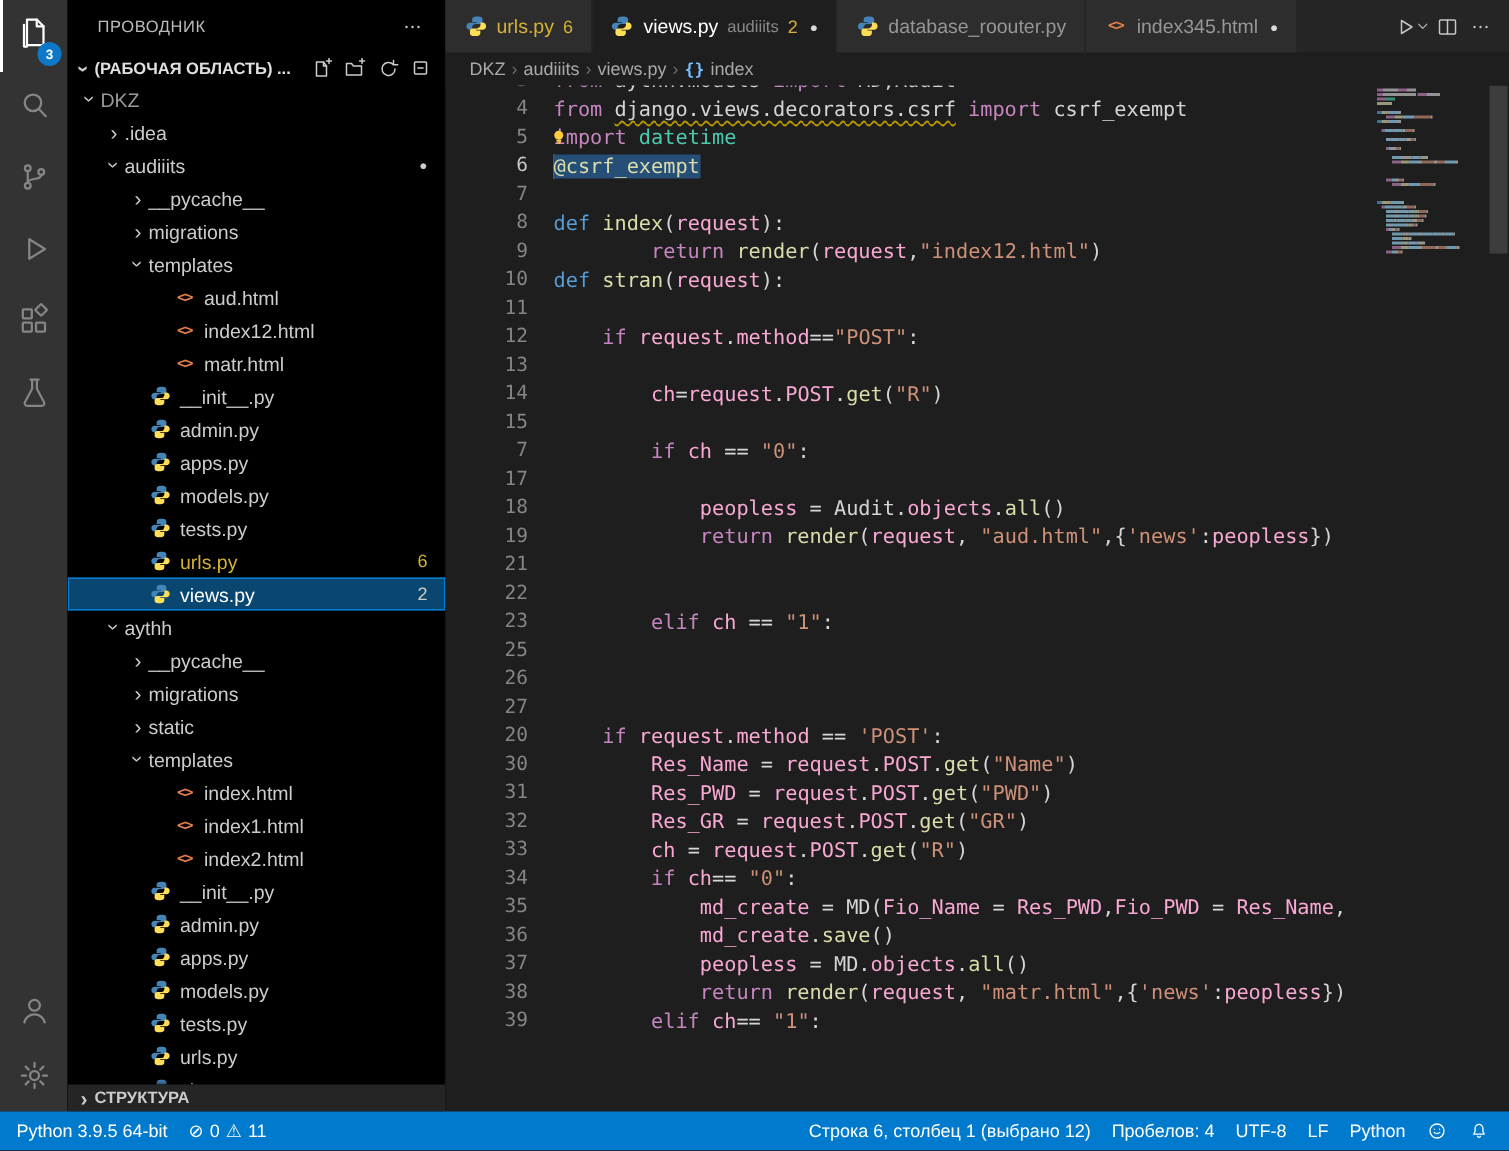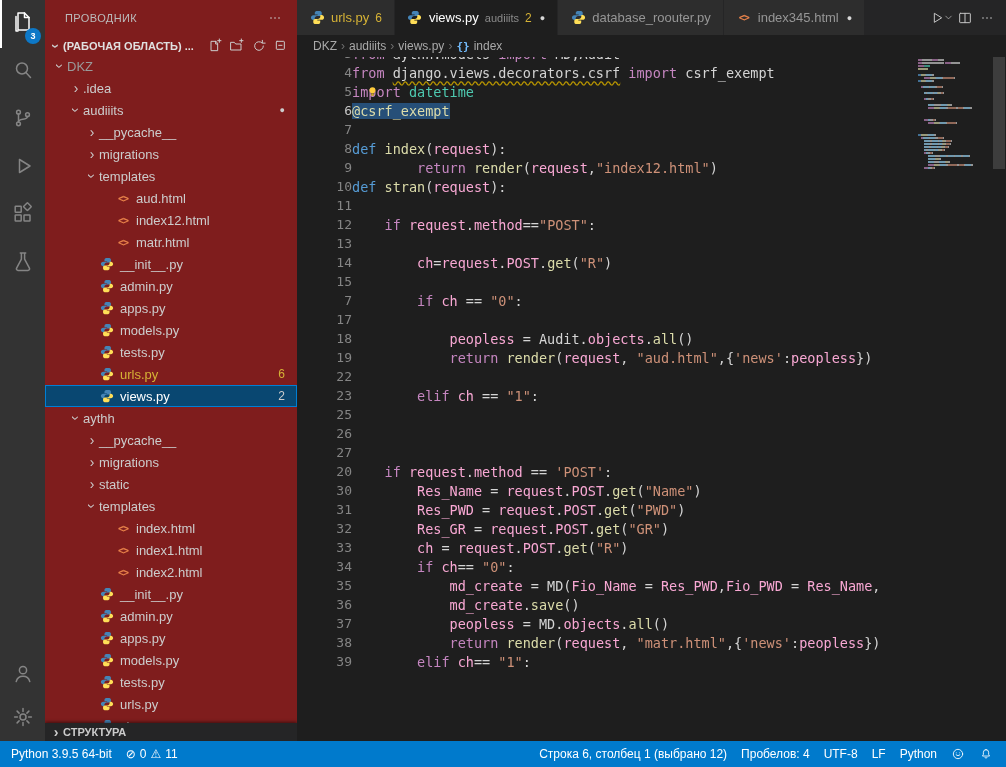--- a/index.html
+++ b/index.html
@@ -12,21 +12,21 @@
   
   .activitybar { position:absolute; left:0; top:0; width:45px; height:741px; background:#333333; display:flex; flex-direction:column; }
   .ab-item { width:45px; height:48px; display:flex; align-items:center; justify-content:center; color:#858585; position:relative; cursor:pointer; }
   .ab-item.active { color:#ffffff; box-shadow:inset 2px 0 0 #ffffff; }
   .ab-item svg { width:24px; height:24px; }
   .ab-badge { position:absolute; right:4px; bottom:4px; min-width:16px; height:16px; padding:0 3px; border-radius:9px; background:#0d78c7; color:#fff; font-size:9px; font-weight:bold; display:flex; align-items:center; justify-content:center; }
   .ab-bottom { margin-top:auto; }
   .ab-bottom .ab-item { height:44px; }
 
   
-  .sidebar { position:absolute; left:45px; top:0; width:252px; height:741px; background:#7f1d1d; overflow:hidden; }
+  .sidebar { position:absolute; left:45px; top:0; width:252px; height:741px; background:#000000; overflow:hidden; }
   .sb-title { height:35px; display:flex; align-items:center; padding:0 12px 0 20px; font-size:11px; color:#bbbbbb; letter-spacing:.4px; }
   .sb-title .spacer { flex:1; }
   .sb-title .iconbtn { width:20px; height:20px; display:flex; align-items:center; justify-content:center; color:#cccccc; cursor:pointer; }
   .sb-title svg, .ws-actions svg { width:16px; height:16px; }
   .ws-header { height:22px; display:flex; align-items:center; font-weight:bold; font-size:11px; color:#e0e0e0; padding:0 6px 0 4px; cursor:pointer; white-space:nowrap; }
   .ws-label { overflow:hidden; text-overflow:ellipsis; }
   .ws-actions { margin-left:auto; display:flex; gap:2px; }
   .ws-actions span { width:20px; height:20px; display:flex; align-items:center; justify-content:center; color:#cccccc; cursor:pointer; }
   .chev { display:inline-block; width:14px; flex:0 0 14px; color:#cccccc; font-size:14px; line-height:14px; text-align:center; }
   .chev.open { transform:rotate(90deg); }
@@ -62,21 +62,21 @@
   .breadcrumb { height:22px; display:flex; align-items:center; font-size:12px; color:#a9a9a9; padding-left:16px; background:#1e1e1e; white-space:nowrap; }
   .bc-item { cursor:pointer; }
   .bc-sep { color:#6e6e6e; margin:0 4px; }
   .bc-sym { color:#75beff; font-weight:bold; font-family:"DejaVu Sans Mono", monospace; font-size:11px; margin-right:4px; }
 
   .editor { position:absolute; top:57px; left:0; right:0; bottom:0; overflow:hidden; cursor:text; }
   .code { position:absolute; top:-13px; left:0; right:88px; font-family:"DejaVu Sans Mono", monospace; font-size:13.5px; overflow:hidden; }
   .crow { height:19px; display:flex; align-items:center; position:relative; white-space:pre; }
   .ln { flex:0 0 55px; text-align:right; color:#858585; font-size:13px; }
   .ln.cur { color:#c6c6c6; }
-  .ltext { }
+  .ltext { margin-left:17px; }
   .caret { border-left:1px solid #aeafad; margin-right:-1px; }
   .tok-k { color:#c586c0; } .tok-d { color:#569cd6; } .tok-f { color:#dcdcaa; }
   .tok-v { color:#f9a8d4; } .tok-s { color:#ce9178; } .tok-w { color:#d4d4d4; }
   .tok-t { color:#4ec9b0; } .tok-dec { color:#dcdcaa; }
   .tok-u { color:#d4d4d4; text-decoration:underline wavy #b89500; text-underline-offset:3px; }
   .sel { background:#264f78; }
   .bulb { position:absolute; left:69px; top:3px; width:13px; height:13px; z-index:2; }
   .bulb svg { width:13px; height:13px; }
 
   .minimap { position:absolute; top:2px; right:14px; width:74px; }
@@ -524,20 +524,21 @@
         <div class="crow"><span class="ln">10</span><span class="ltext"><span class="tok-d">def </span><span class="tok-f">stran</span><span class="tok-w">(</span><span class="tok-v">request</span><span class="tok-w">):</span></span></div>
         <div class="crow"><span class="ln">11</span><span class="ltext"></span></div>
         <div class="crow"><span class="ln">12</span><span class="ltext"><span class="tok-w">    </span><span class="tok-k">if </span><span class="tok-v">request</span><span class="tok-w">.</span><span class="tok-v">method</span><span class="tok-w">==</span><span class="tok-s">"POST"</span><span class="tok-w">:</span></span></div>
         <div class="crow"><span class="ln">13</span><span class="ltext"></span></div>
         <div class="crow"><span class="ln">14</span><span class="ltext"><span class="tok-w">        </span><span class="tok-v">ch</span><span class="tok-w">=</span><span class="tok-v">request</span><span class="tok-w">.</span><span class="tok-v">POST</span><span class="tok-w">.</span><span class="tok-f">get</span><span class="tok-w">(</span><span class="tok-s">"R"</span><span class="tok-w">)</span></span></div>
         <div class="crow"><span class="ln">15</span><span class="ltext"></span></div>
         <div class="crow"><span class="ln">7</span><span class="ltext"><span class="tok-w">        </span><span class="tok-k">if </span><span class="tok-v">ch</span><span class="tok-w"> == </span><span class="tok-s">"0"</span><span class="tok-w">:</span></span></div>
         <div class="crow"><span class="ln">17</span><span class="ltext"></span></div>
         <div class="crow"><span class="ln">18</span><span class="ltext"><span class="tok-w">            </span><span class="tok-v">peopless</span><span class="tok-w"> = </span><span class="tok-w">Audit</span><span class="tok-w">.</span><span class="tok-v">objects</span><span class="tok-w">.</span><span class="tok-f">all</span><span class="tok-w">()</span></span></div>
         <div class="crow"><span class="ln">19</span><span class="ltext"><span class="tok-w">            </span><span class="tok-k">return </span><span class="tok-f">render</span><span class="tok-w">(</span><span class="tok-v">request</span><span class="tok-w">, </span><span class="tok-s">"aud.html"</span><span class="tok-w">,{</span><span class="tok-s">'news'</span><span class="tok-w">:</span><span class="tok-v">peopless</span><span class="tok-w">})</span></span></div>
+        <div class="crow"><span class="ln">21</span><span class="ltext"></span></div>
         <div class="crow"><span class="ln">22</span><span class="ltext"></span></div>
         <div class="crow"><span class="ln">23</span><span class="ltext"><span class="tok-w">        </span><span class="tok-k">elif </span><span class="tok-v">ch</span><span class="tok-w"> == </span><span class="tok-s">"1"</span><span class="tok-w">:</span></span></div>
         <div class="crow"><span class="ln">25</span><span class="ltext"></span></div>
         <div class="crow"><span class="ln">26</span><span class="ltext"></span></div>
         <div class="crow"><span class="ln">27</span><span class="ltext"></span></div>
         <div class="crow"><span class="ln">20</span><span class="ltext"><span class="tok-w">    </span><span class="tok-k">if </span><span class="tok-v">request</span><span class="tok-w">.</span><span class="tok-v">method</span><span class="tok-w"> == </span><span class="tok-s">'POST'</span><span class="tok-w">:</span></span></div>
         <div class="crow"><span class="ln">30</span><span class="ltext"><span class="tok-w">        </span><span class="tok-v">Res_Name</span><span class="tok-w"> = </span><span class="tok-v">request</span><span class="tok-w">.</span><span class="tok-v">POST</span><span class="tok-w">.</span><span class="tok-f">get</span><span class="tok-w">(</span><span class="tok-s">"Name"</span><span class="tok-w">)</span></span></div>
         <div class="crow"><span class="ln">31</span><span class="ltext"><span class="tok-w">        </span><span class="tok-v">Res_PWD</span><span class="tok-w"> = </span><span class="tok-v">request</span><span class="tok-w">.</span><span class="tok-v">POST</span><span class="tok-w">.</span><span class="tok-f">get</span><span class="tok-w">(</span><span class="tok-s">"PWD"</span><span class="tok-w">)</span></span></div>
         <div class="crow"><span class="ln">32</span><span class="ltext"><span class="tok-w">        </span><span class="tok-v">Res_GR</span><span class="tok-w"> = </span><span class="tok-v">request</span><span class="tok-w">.</span><span class="tok-v">POST</span><span class="tok-w">.</span><span class="tok-f">get</span><span class="tok-w">(</span><span class="tok-s">"GR"</span><span class="tok-w">)</span></span></div>
         <div class="crow"><span class="ln">33</span><span class="ltext"><span class="tok-w">        </span><span class="tok-v">ch</span><span class="tok-w"> = </span><span class="tok-v">request</span><span class="tok-w">.</span><span class="tok-v">POST</span><span class="tok-w">.</span><span class="tok-f">get</span><span class="tok-w">(</span><span class="tok-s">"R"</span><span class="tok-w">)</span></span></div>

